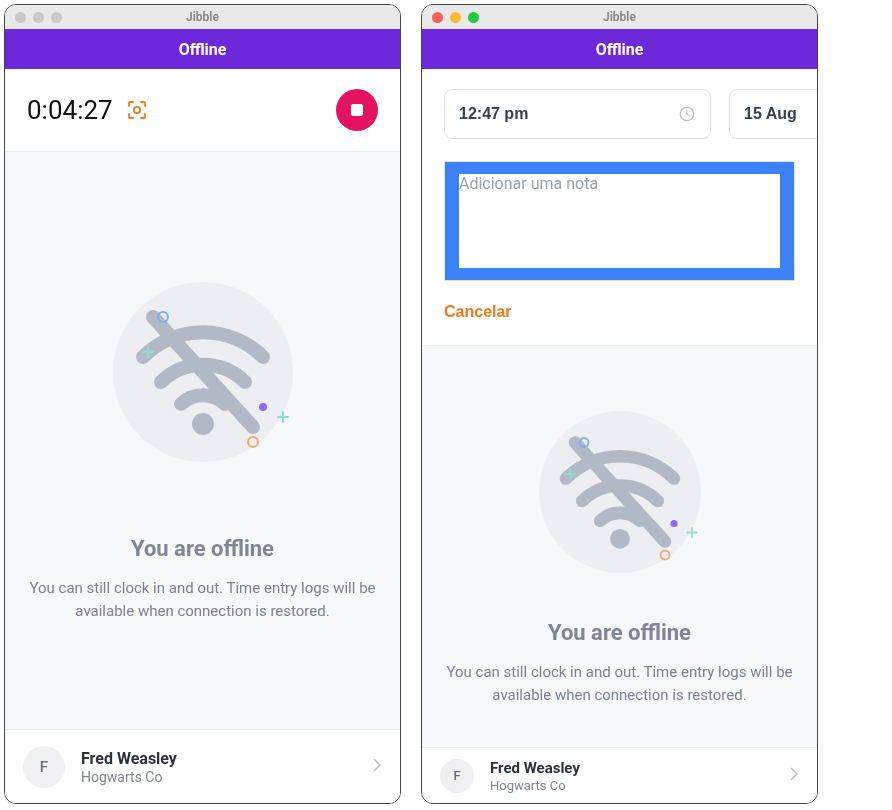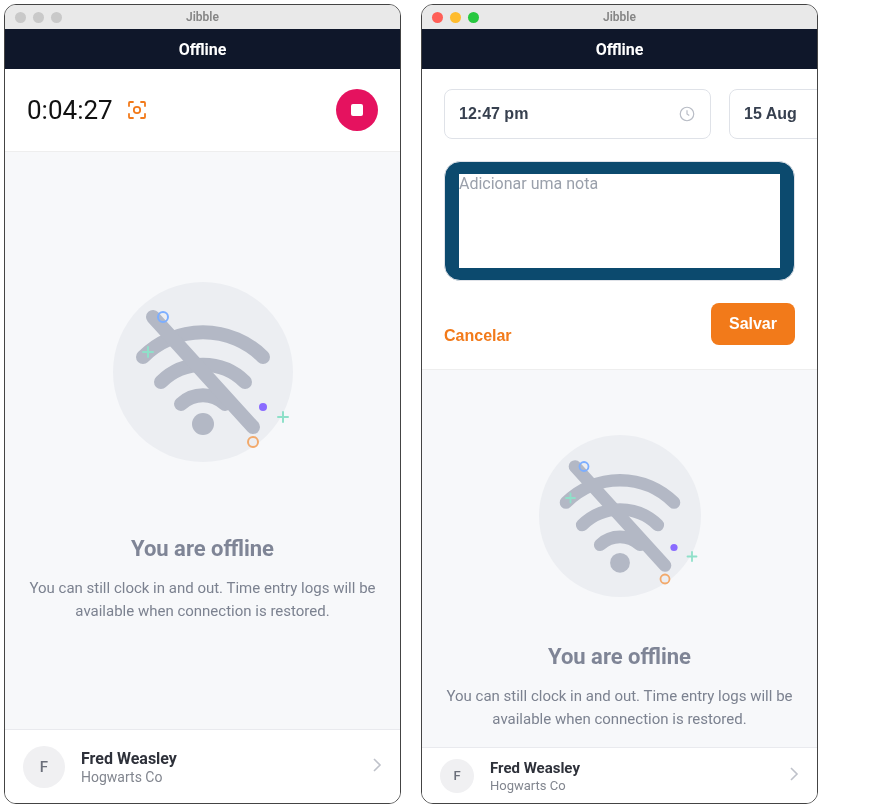--- a/index.html
+++ b/index.html
@@ -49,21 +49,21 @@
   .tl-max { background: #28c840; }
   .titlebar-title {
     flex: 1;
     text-align: center;
     font-size: 12px;
     font-weight: 600;
     color: #858585;
   }
   .statusbar {
     height: 40px;
-    background: #0f172a;
+    background: #6d28d9;
     display: flex;
     align-items: center;
     justify-content: center;
     color: #fff;
     font-weight: 700;
     font-size: 16px;
     flex-shrink: 0;
   }
   
   .timer-row {
@@ -180,24 +180,24 @@
     color: #37404f;
     background: transparent;
   }
   .input-icon {
     color: #b9bdc6;
     display: flex;
   }
   .note-wrap {
     margin-top: 22px;
     border: 1px solid #dfe2e8;
-    border-radius: 16px;
+    border-radius: 0;
     height: 120px;
     padding: 12px 14px;
-    background: #0c4a6e;
+    background: #3b82f6;
   }
   .note-text {
     border: none;
     outline: none;
     width: 100%;
     height: 100%;
     resize: none;
     font-family: inherit;
     font-size: 16px;
     color: #37404f;
@@ -372,21 +372,20 @@
 
       </div>
     </div>
 
     <div class="note-wrap">
       <textarea class="note-text" placeholder="Adicionar uma nota" style=""></textarea>
     </div>
 
     <div class="actions-row">
       <button class="cancel-btn">Cancelar</button>
-      <button class="save-btn">Salvar</button>
     </div>
   </div>
 
   <div class="right-offline">
     <div class="right-illus">
       <svg width="180" height="180" viewBox="0 0 200 200">
         <use href="#wifi-off"></use>
         <g transform="translate(100 100)">
             <use href="#sparkles"></use>
           </g>

